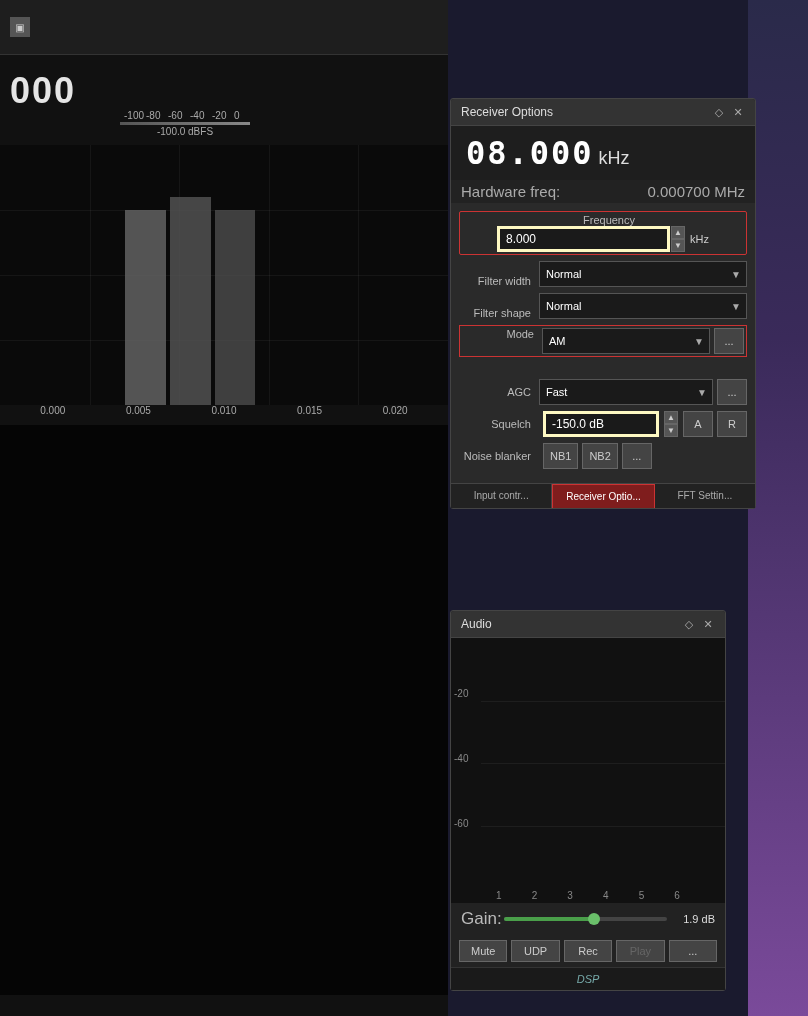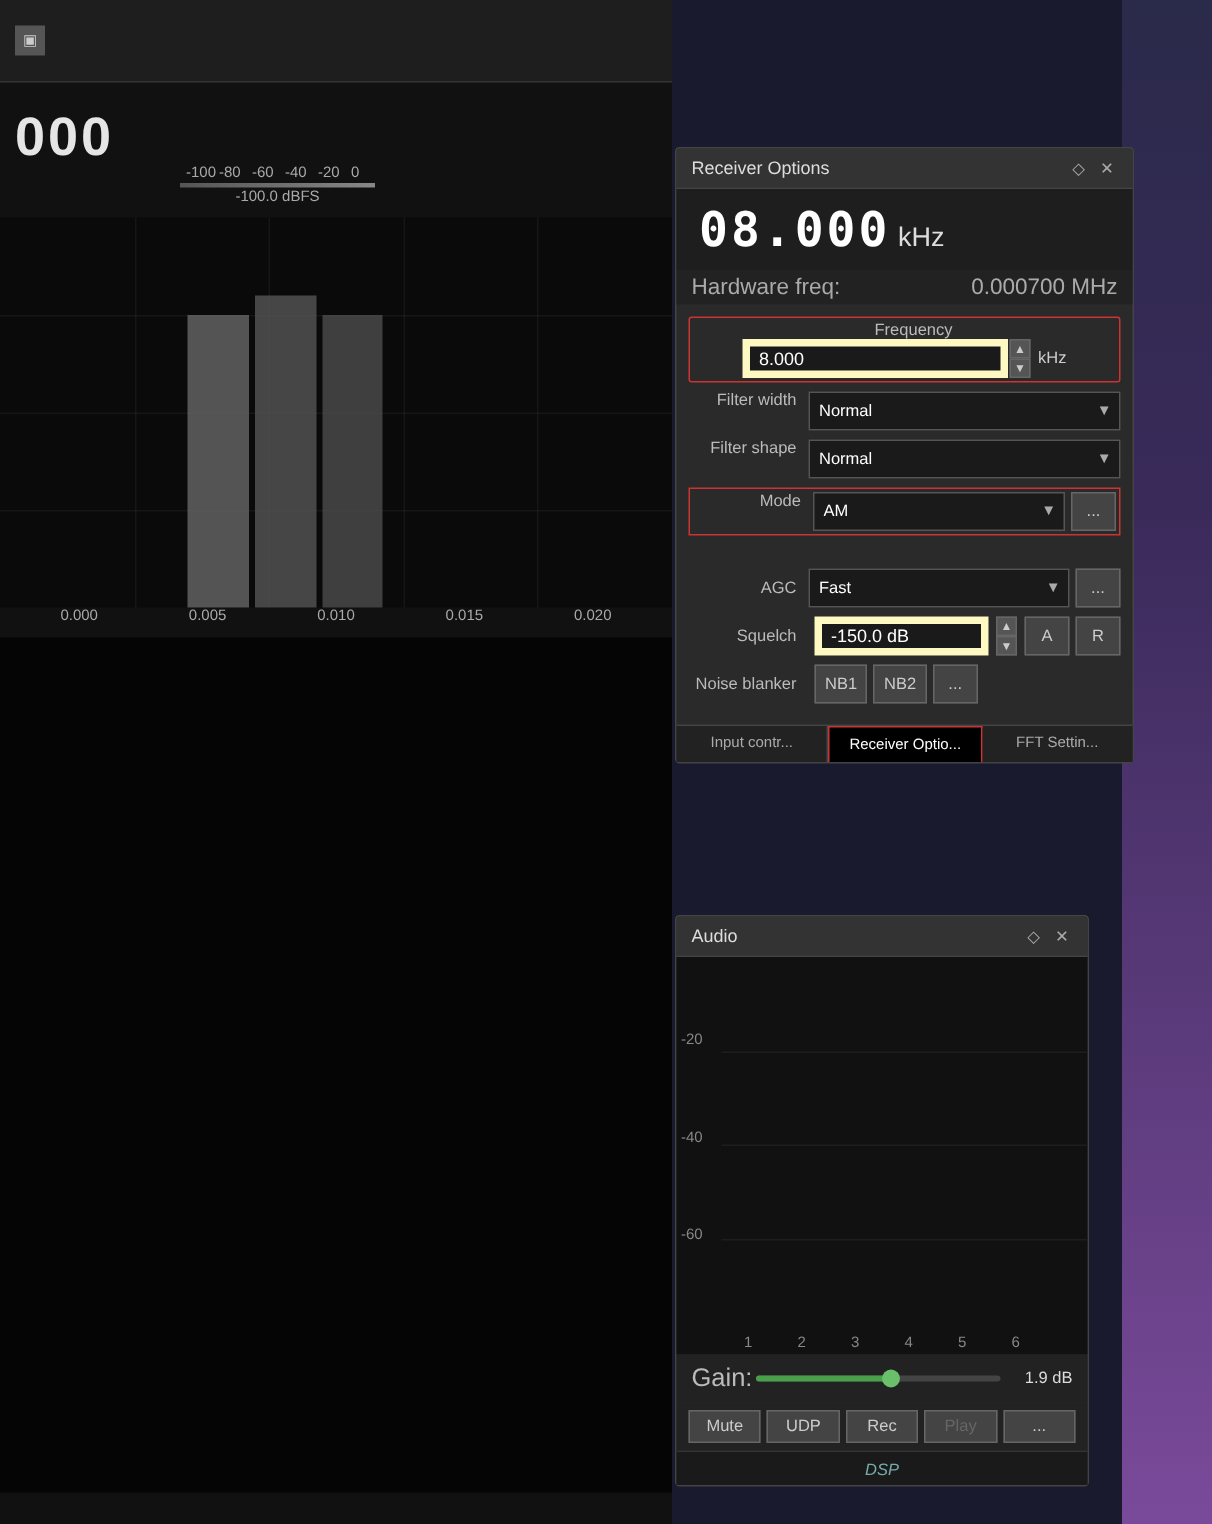--- a/index.html
+++ b/index.html
@@ -200,42 +200,42 @@
       color: #aaa;
       background: #222;
     }
 
     .receiver-body {
       padding: 8px;
     }
 
     .form-row {
       display: flex;
-      align-items: flex-start;
+      align-items: flex-end;
       margin-bottom: 6px;
     }
 
     .form-label {
       width: 80px;
       text-align: right;
       padding-right: 8px;
       font-size: 11px;
       color: #bbb;
       flex-shrink: 0;
     }
 
     .form-input-box {
       flex: 1;
       display: flex;
       align-items: center;
     }
 
     .spinner-input {
       background: #1a1a1a;
-      border: 5px solid #fef9c3;
+      border: 3px solid #fef9c3;
       color: #fff;
       padding: 3px 6px;
       font-size: 12px;
       width: 100%;
       height: 26px;
     }
 
     .select-box {
       background: #1a1a1a;
       border: 1px solid #555;
@@ -327,21 +327,21 @@
       color: #aaa;
       text-align: center;
       cursor: pointer;
       border-right: 1px solid #444;
     }
 
     .tab-item:last-child { border-right: none; }
 
     .tab-item.active {
       color: #fff;
-      background: #000000;
+      background: #7f1d1d;
       border: 1px solid #cc3333;
       border-bottom: none;
     }
 
     
     .audio-panel {
       position: absolute;
       top: 610px;
       left: 450px;
       width: 276px;

